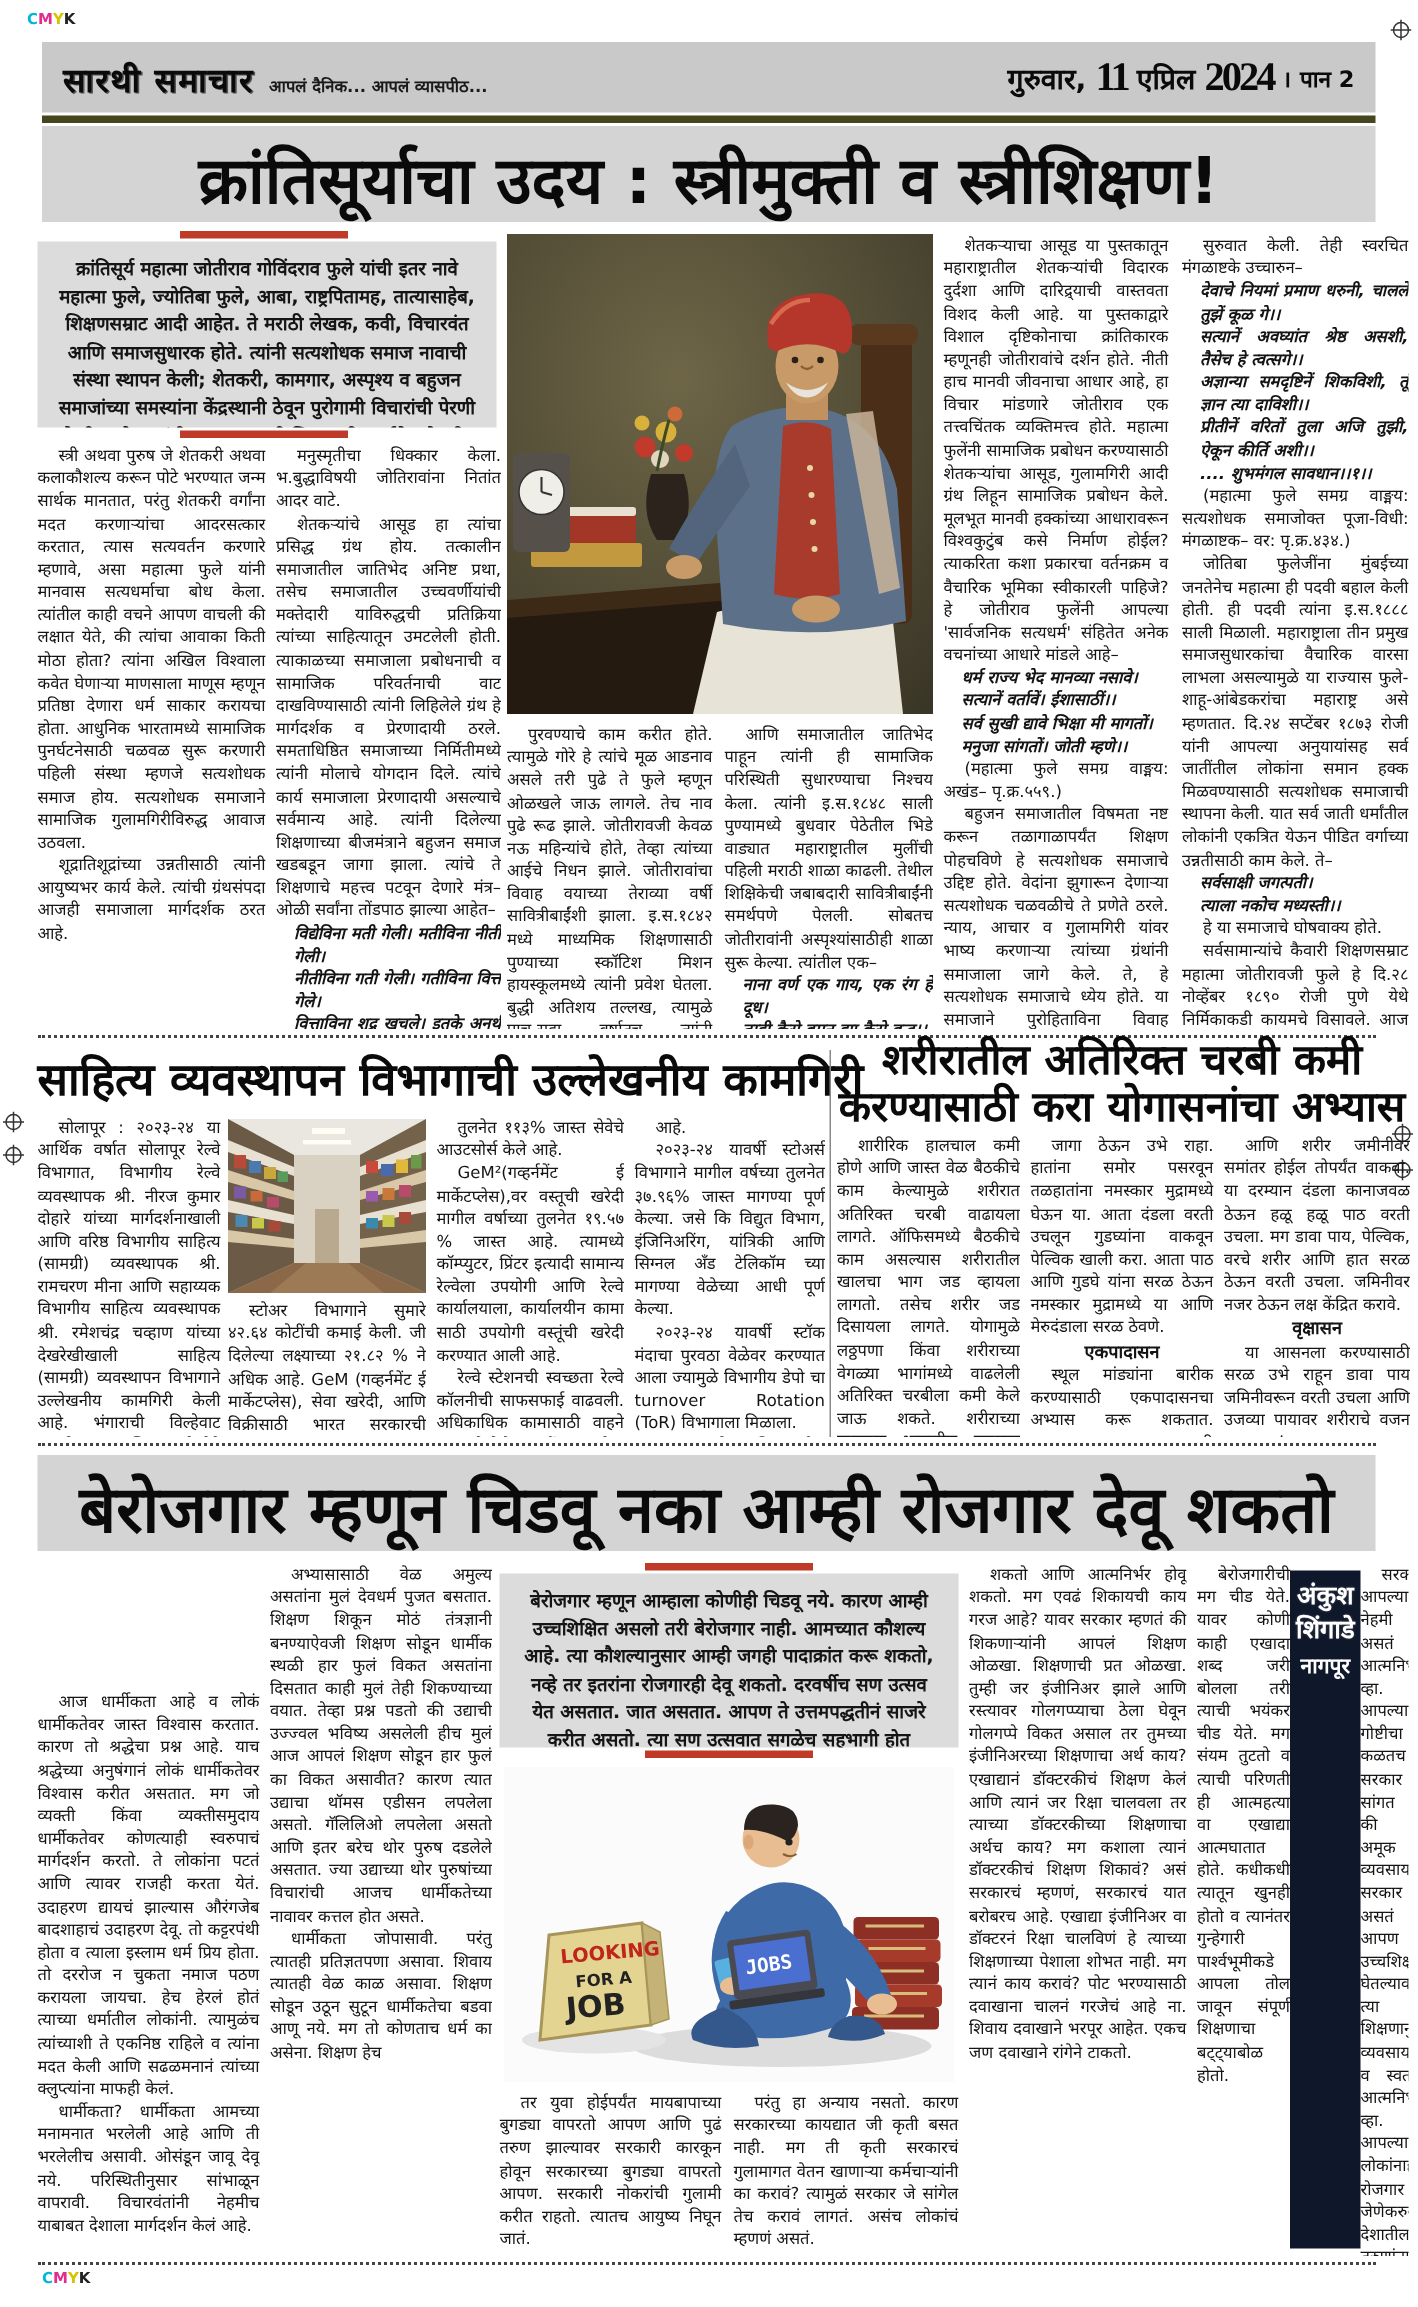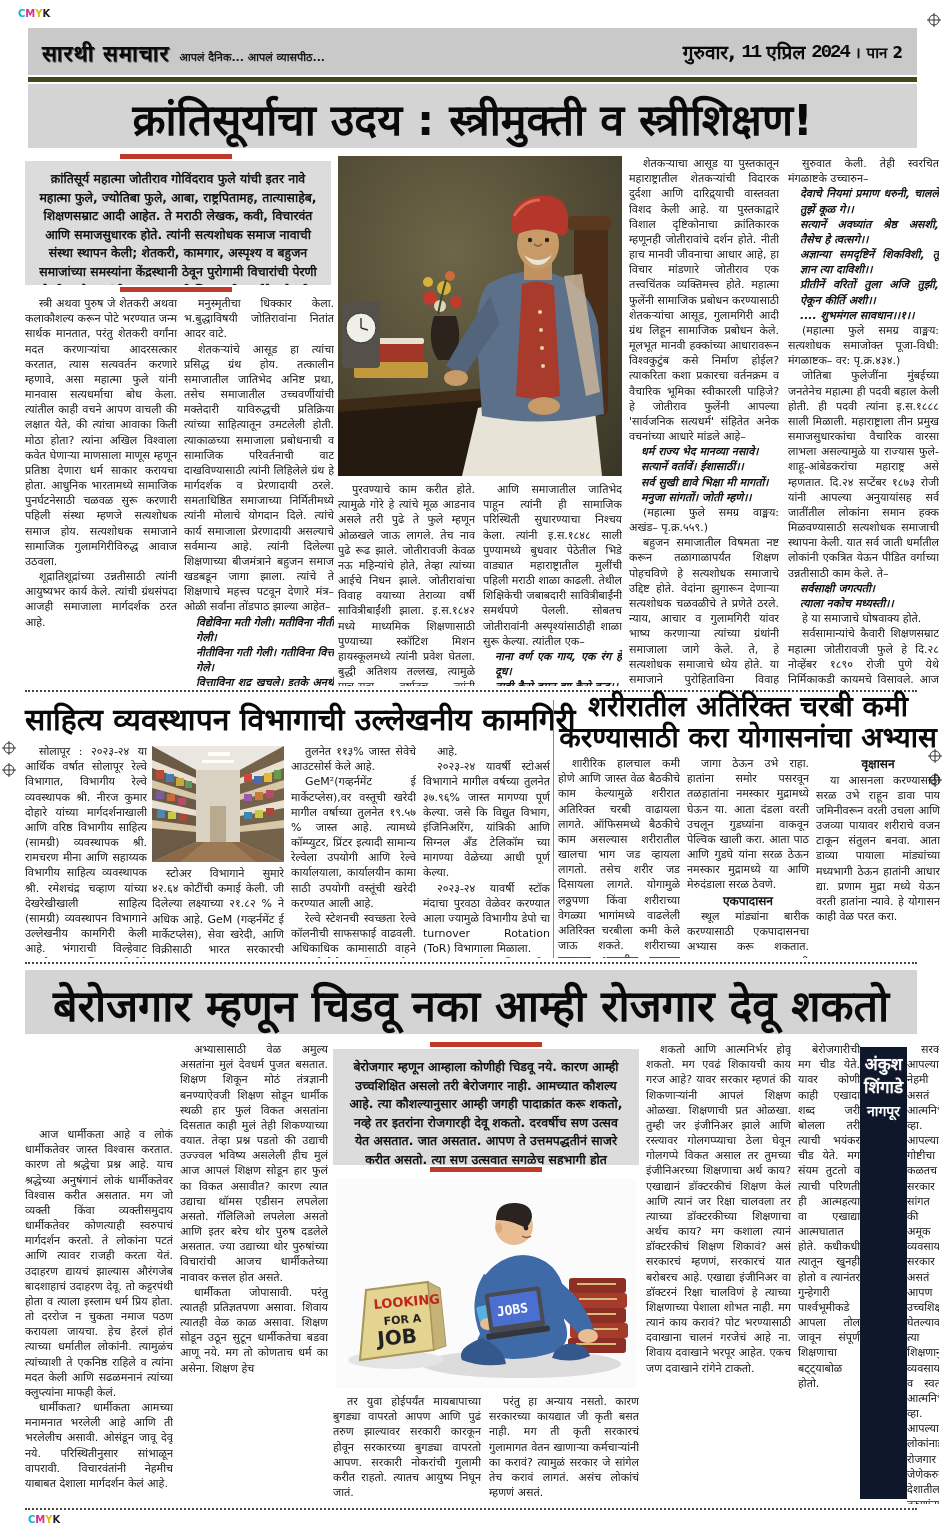--- a/index.html
+++ b/index.html
@@ -11,21 +11,21 @@
   .regmark{position:absolute;width:14px;height:14px;}
   
   .masthead{position:absolute;left:28px;top:28px;width:889px;height:47px;background:#c9c9c9;
             display:flex;align-items:center;justify-content:space-between;padding:0 14px;box-sizing:border-box;}
   .mast-left{display:flex;align-items:baseline;gap:10px;}
   .paper-title{margin:0;font-size:22px;font-weight:900;letter-spacing:1px;color:#0a0a0a;
                text-shadow:1px 1px 0 #555;}
   .tagline{font-size:11px;font-weight:bold;color:#1a1a1a;}
   .mast-right{font-weight:bold;color:#0a0a0a;white-space:nowrap;display:flex;align-items:center;gap:6px;}
   .mast-right .dt{font-size:19px;}
-  .mast-right .num{font-size:19px;font-family:Liberation Mono, monospace;letter-spacing:-2px;}
+  .mast-right .num{font-size:27px;font-family:Liberation Serif, serif;letter-spacing:-2px;}
   .mast-right .pg{font-size:15px;}
   .olive-rule{position:absolute;left:28px;top:77px;width:889px;height:5px;background:#45451e;}
   
   .band{position:absolute;background:#d4d4d4;display:flex;align-items:flex-end;justify-content:center;}
   .band h2{margin:0;font-size:43px;font-weight:900;color:#0a0a0a;white-space:nowrap;}
   
   .intro-box{position:absolute;background:#dcdcdc;box-sizing:border-box;padding:9px 12px;overflow:hidden;}
   .intro-box p{margin:0;font-size:12.4px;font-weight:bold;line-height:1.5;text-align:center;color:#151515;}
   .redbar{position:absolute;height:5px;background:#c03a28;}
   
@@ -308,20 +308,21 @@
   </h3>
   <div class="col" style="left:558px;top:756px;width:122px;height:202px;">
       <p class="blk-p">शारीरिक हालचाल कमी होणे आणि जास्त वेळ बैठकीचे काम केल्यामुळे शरीरात अतिरिक्त चरबी वाढायला लागते. ऑफिसमध्ये बैठकीचे काम असल्यास शरीरातील खालचा भाग जड व्हायला लागतो. तसेच शरीर जड दिसायला लागते. योगामुळे लठ्ठपणा किंवा शरीराच्या वेगळ्या भागांमध्ये वाढलेली अतिरिक्त चरबीला कमी केले जाऊ शकते. शरीराच्या खालच्या भागातील लठ्ठपणा कमी करण्यासाठी योगासनांचा अभ्यास करा.</p>
     </div>
   <div class="col" style="left:687px;top:756px;width:122px;height:202px;">
       <p class="blk-p">जागा ठेऊन उभे राहा. हातांना समोर पसरवून तळहातांना नमस्कार मुद्रामध्ये घेऊन या. आता दंडला वरती उचलून गुडघ्यांना वाकवून पेल्विक खाली करा. आता पाठ आणि गुडघे यांना सरळ ठेऊन नमस्कार मुद्रामध्ये या आणि मेरुदंडाला सरळ ठेवणे.</p>
       <p class="blk-h">एकपादासन</p>
       <p class="blk-p">स्थूल मांड्यांना बारीक करण्यासाठी एकपादासनचा अभ्यास करू शकतात. एकपादासनच्या अभ्यासासाठी पायांच्या मध्ये अंतर बनवून सरळ उभे राहा. आता दंडला वरती उचलून तळहातांना नमस्कारच्या मुद्रामध्ये ठेवा. पाठीला सरळ ठेऊन श्वास सोडा</p>
     </div>
   <div class="col" style="left:816px;top:756px;width:124px;height:202px;">
+      <p class="blk-p">आणि शरीर जमीनीवर समांतर होईल तोपर्यंत वाकवा. या दरम्यान दंडला कानाजवळ ठेऊन हळू हळू पाठ वरती उचला. मग डावा पाय, पेल्विक, वरचे शरीर आणि हात सरळ ठेऊन वरती उचला. जमिनीवर नजर ठेऊन लक्ष केंद्रित करावे.</p>
       <p class="blk-h">वृक्षासन</p>
       <p class="blk-p">या आसनला करण्यासाठी सरळ उभे राहून डावा पाय जमिनीवरून वरती उचला आणि उजव्या पायावर शरीराचे वजन टाकून संतुलन बनवा. आता डाव्या पायाला मांड्यांच्या मध्यभागी ठेऊन हातांनी आधार द्या. प्रणाम मुद्रा मध्ये येऊन वरती हातांना न्यावे. हे योगासन काही वेळ परत करा.</p>
     </div>
 
   <div class="dotted" style="left:25px;top:962px;width:892px;"></div>
 
   <section class="band" style="left:25px;top:970px;width:892px;height:64px;">
     <h2>बेरोजगार म्हणून चिडवू नका आम्ही रोजगार देवू शकतो</h2>
   </section>
 

